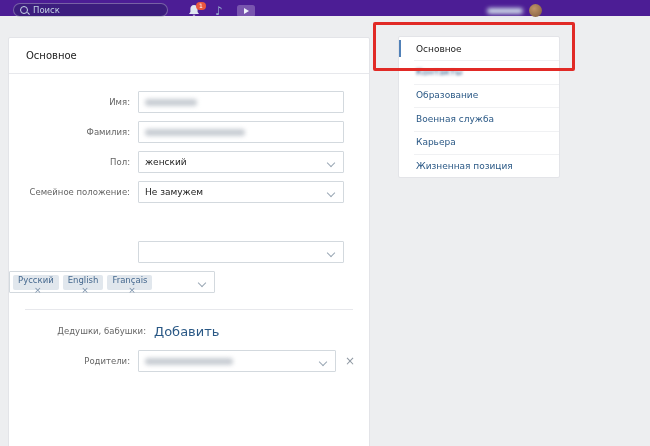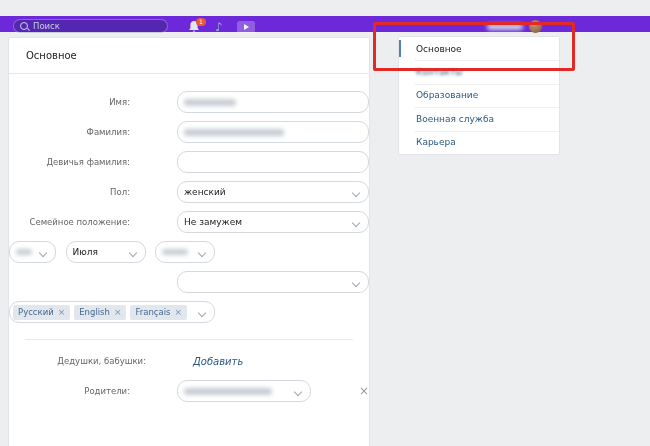--- a/index.html
+++ b/index.html
@@ -3,21 +3,21 @@
 <meta charset="utf-8">
 <style>
   html,body{margin:0;padding:0;}
   body{
     width:650px;height:446px;position:relative;overflow:hidden;
     background:#edeef0;
     font-family:"DejaVu Sans","Liberation Sans",sans-serif;
     -webkit-font-smoothing:antialiased;
   }
   
-  .topbar{position:absolute;left:0;top:16px;width:650px;height:16px;background:#6d28d9;}
+  .topbar{position:absolute;left:0;top:0;width:650px;height:16px;background:#4c1d95;}
   .searchbox{
     position:absolute;left:13px;top:3px;width:155px;height:14px;
     background:rgba(10,30,60,.25);border:1px solid rgba(255,255,255,.30);
     border-radius:8px;display:flex;align-items:center;padding:0 6px;box-sizing:border-box;
   }
   .search-glyph{width:6px;height:6px;border:1px solid #c9d7e8;border-radius:50%;position:relative;flex:0 0 auto;}
   .search-glyph::after{content:"";position:absolute;width:3px;height:1px;background:#c9d7e8;transform:rotate(45deg);right:-3px;bottom:-1px;}
   .search-ph{color:#c3d2e4;font-size:8.5px;margin-left:5px;}
   .tb-icons{position:absolute;left:187px;top:0;height:21px;display:flex;align-items:center;gap:14px;}
   .bell{position:relative;width:14px;height:15px;}
@@ -30,39 +30,39 @@
   .video-tri{width:0;height:0;border-left:5px solid #eef3f9;border-top:3.5px solid transparent;border-bottom:3.5px solid transparent;margin-left:1px;}
   .tb-user{position:absolute;right:108px;top:0;height:21px;display:flex;align-items:center;gap:6px;}
   .rd{display:inline-block;background:#c8cdd3;border-radius:3px;filter:blur(2px);height:7px;vertical-align:middle;}
   .rd-user{width:36px;height:6px;background:#cdd9e8;}
   .avatar{width:13px;height:13px;border-radius:50%;background:radial-gradient(circle at 40% 35%,#c09468,#7d5a3c);filter:blur(.6px);}
   
   .panel{position:absolute;left:8px;top:37px;width:362px;height:420px;background:#fff;border:1px solid #e3e4e8;border-radius:2px;box-sizing:border-box;}
   .panel-head{height:35px;border-bottom:1px solid #e7e8ec;display:flex;align-items:center;padding-left:17px;}
   .panel-title{font-size:10px;color:#222;}
   .form{padding-top:17px;}
-  .row{display:flex;align-items:center;height:22px;margin-bottom:8px;gap:39px;}
+  .row{display:flex;align-items:center;height:22px;margin-bottom:8px;}
   .lbl{width:129px;flex:0 0 auto;text-align:right;padding-right:8px;font-size:8.5px;color:#656565;box-sizing:border-box;}
-  .field{position:relative;width:206px;height:22px;border:1px solid #d3d9de;border-radius:10px;background:#fff;box-sizing:border-box;display:flex;align-items:center;padding:0 6px;font-size:9px;color:#222;}
+  .field{position:relative;width:206px;height:22px;border:1px solid #d3d9de;border-radius:1px;background:#fff;box-sizing:border-box;display:flex;align-items:center;padding:0 6px;font-size:9px;color:#222;}
   .chev{position:absolute;right:9px;top:8px;width:5px;height:5px;border-right:1.3px solid #9aa8b5;border-bottom:1.3px solid #9aa8b5;transform:rotate(45deg);}
   .bday-group{display:flex;width:206px;justify-content:space-between;}
   .fw-day{width:47px;}
   .fw-month{width:80px;}
   .fw-year{width:60px;}
   .rd-name{width:52px;}
   .rd-last{width:100px;}
   .rd-city{width:98px;}
   .rd-parents{width:88px;}
   .rd-day{width:16px;height:6px;}
   .rd-year{width:26px;height:6px;}
   .chipfield{padding:0 3px;}
-  .chip{display:flex;align-items:center;background:#e1e7ed;border-radius:2px;height:15px;padding:0 5px;margin-right:4px;font-size:8.5px;color:#45688e;white-space:nowrap;}
+  .chip{display:flex;align-items:center;background:#e1e7ed;border-radius:2px;height:15px;padding:0 5px;margin-right:4px;font-size:8.5px;color:#45688e;white-space:nowrap;flex-direction:column;}
   .chip-x{margin-left:4px;color:#7b92ab;font-size:9px;cursor:pointer;}
   .divider{height:1px;background:#e7e8ec;margin:16px 16px 0 16px;}
-  .link{color:#2a5885;font-size:10px;font-style:italic;}
+  .link{color:#2a5885;font-size:13px;}
   .row-plain{margin-top:10px;height:22px;display:flex;align-items:center;margin-left:16px;}
   .fw-parents{width:198px;}
   .remove-x{margin-left:9px;color:#9099a3;font-size:12px;line-height:12px;}
   
   .menu{position:absolute;left:398px;top:36px;width:162px;background:#fff;border:1px solid #e3e4e8;border-radius:2px;box-sizing:border-box;}
   .menu-item{position:relative;height:23.4px;display:flex;align-items:center;padding-left:17px;font-size:9px;color:#2a5885;box-sizing:border-box;}
   .menu-item + .menu-item::before{content:"";position:absolute;left:15px;right:0;top:0;height:1px;background:#f0f1f3;}
   .menu-item.active{color:#222;}
   .menu-item.active::after{content:"";position:absolute;left:0;top:3px;bottom:3px;width:2px;background:#5181b8;}
   .blur-text{filter:blur(1.6px);}
@@ -110,56 +110,38 @@
       </div>
     </div>
 
     <div class="row">
       <label class="lbl">Фамилия:</label>
       <div class="field">
         <span class="rd rd-last"></span>
       </div>
     </div>
 
-    <div class="row">
-      <label class="lbl">Девичья фамилия:</label>
-      <div class="field"></div>
-    </div>
 
     <div class="row">
       <label class="lbl">Пол:</label>
       <div class="field">
         <span>женский</span>
         <span class="chev"></span>
       </div>
     </div>
 
     <div class="row">
       <label class="lbl">Семейное положение:</label>
       <div class="field">
         <span>Не замужем</span>
         <span class="chev"></span>
       </div>
     </div>
 
     <div class="row">
-      <div class="bday-group">
-        <div class="field fw-day">
-          <span class="rd rd-day"></span>
-          <span class="chev"></span>
-        </div>
-        <div class="field fw-month">
-          <span>Июля</span>
-          <span class="chev"></span>
-        </div>
-        <div class="field fw-year">
-          <span class="rd rd-year"></span>
-          <span class="chev"></span>
-        </div>
-      </div>
     </div>
 
     <div class="row">
       <label class="lbl"></label>
       <div class="field">
         <span class="chev"></span>
       </div>
     </div>
 
 
@@ -209,15 +191,18 @@
   </div>
   <div class="menu-item">
     <span>Образование</span>
   </div>
   <div class="menu-item">
     <span>Военная служба</span>
   </div>
   <div class="menu-item">
     <span>Карьера</span>
   </div>
+  <div class="menu-item">
+    <span>Жизненная позиция</span>
+  </div>
 </div>
 
 <div class="annotation"></div>
 
 </body></html>

